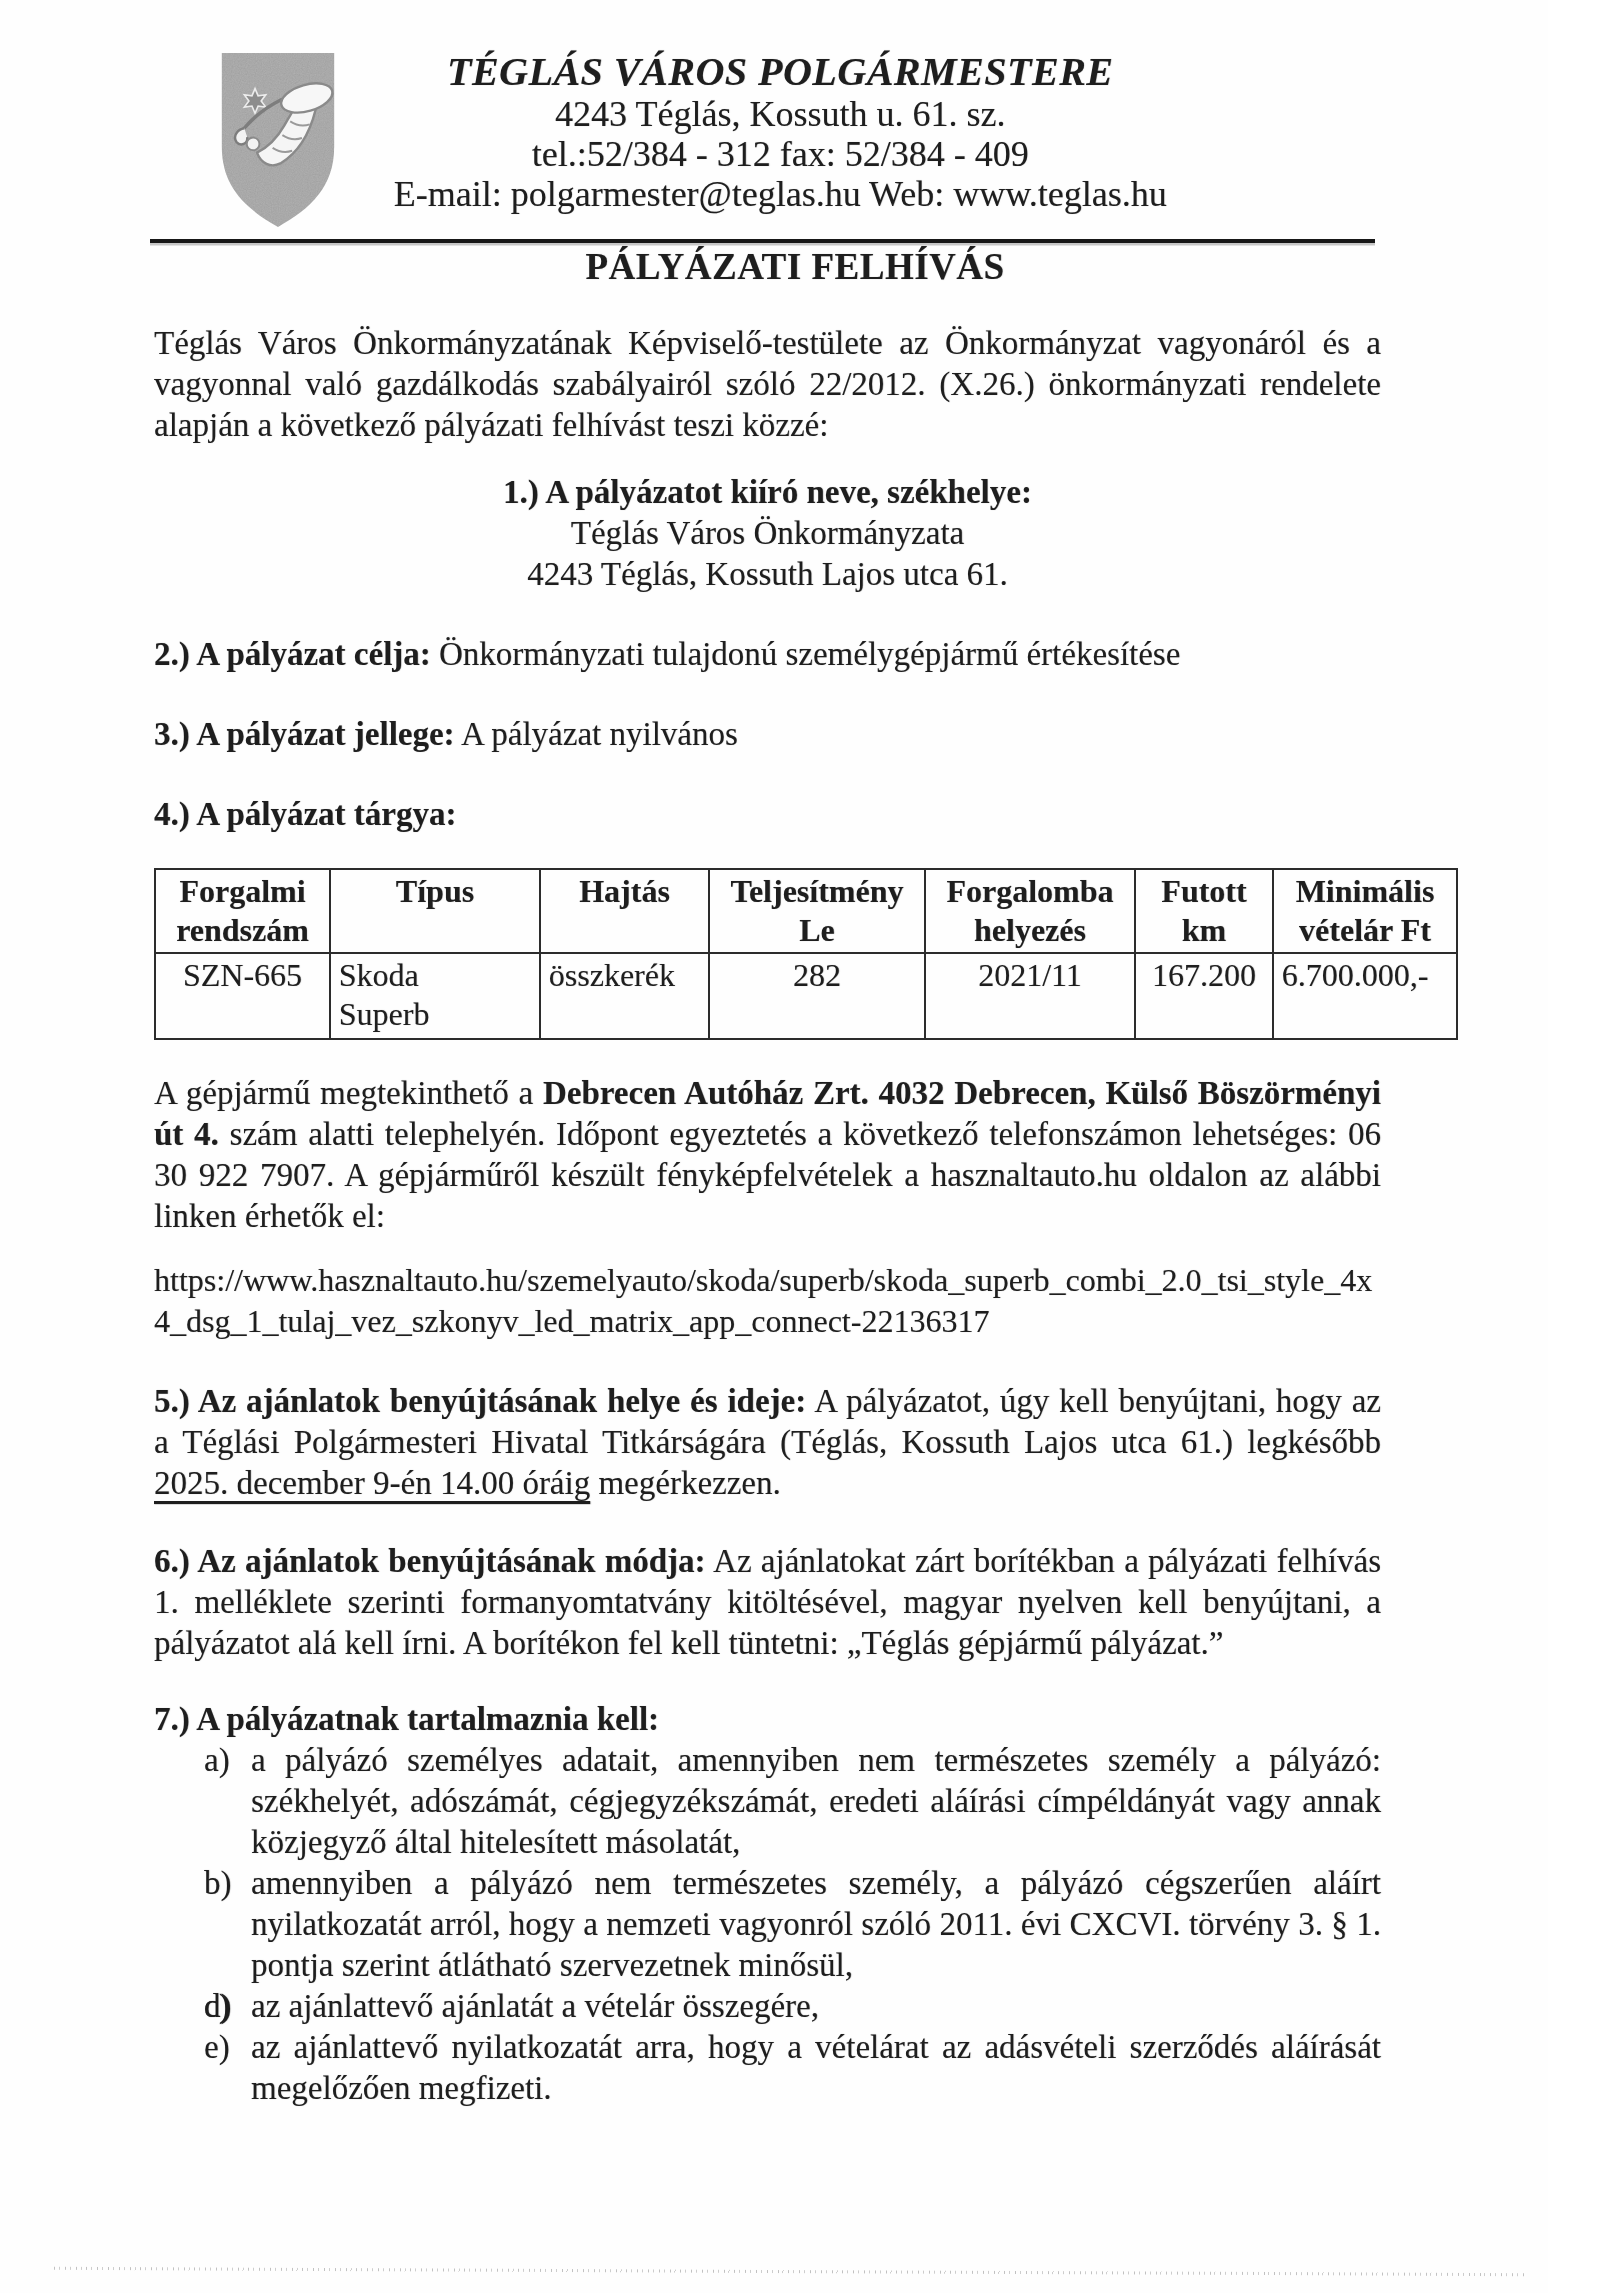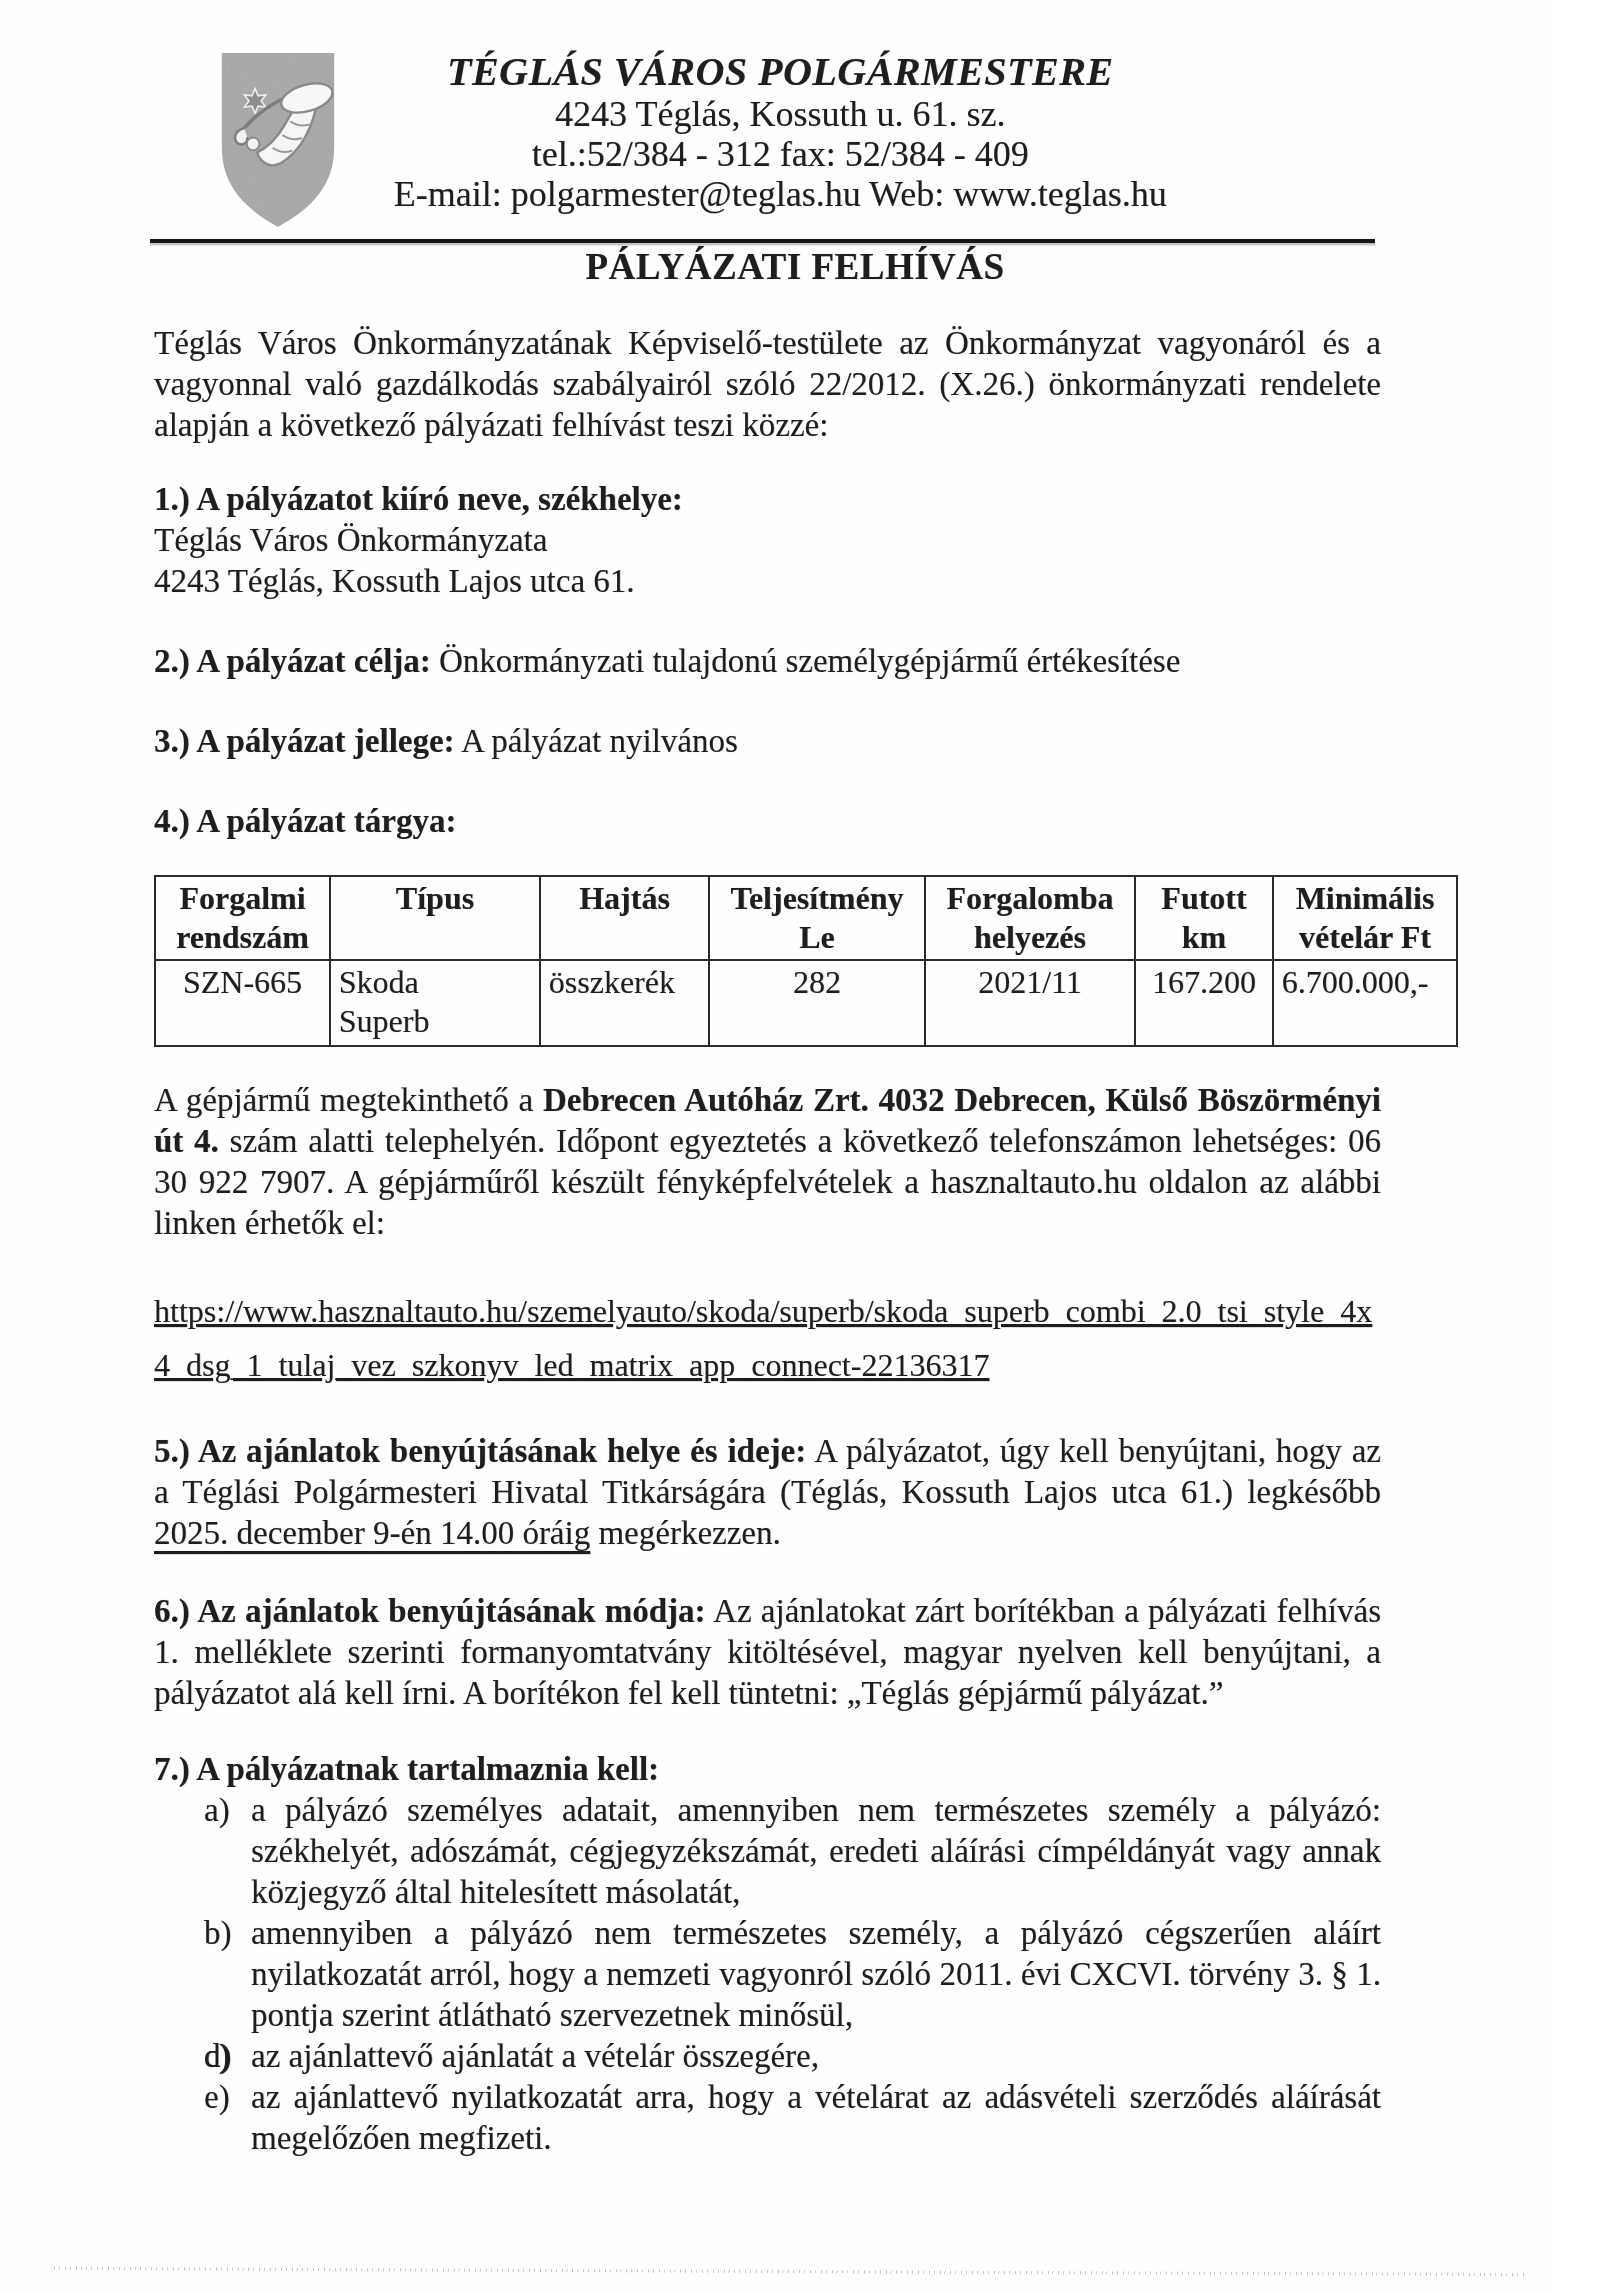--- a/index.html
+++ b/index.html
@@ -27,38 +27,38 @@
   .rule{position:absolute;left:-3.9px;right:5.9px;bottom:0;height:3.9px;background:#171717;
         box-shadow:0 2.5px 0 rgba(95,95,95,0.35);}
 
   
   .case-line{margin-top:7.8px;font-size:33px;line-height:41px;}
   .doc-title{margin-top:2px;text-align:center;padding-left:55px;
              font-size:37px;line-height:43px;font-weight:bold;letter-spacing:0.5px;}
 
   .intro{margin-top:35px;}
 
-  .sec{margin-top:33px;}
+  .sec{margin-top:26px;text-align:center;}
   .sec2{margin-top:39px;}
   .sec3{margin-top:39px;}
   .sec4{margin-top:39px;}
 
   
   table.vtable{border-collapse:collapse;margin-top:33px;width:1302px;table-layout:fixed;
                border:2.9px solid #242424;}
   .vtable th,.vtable td{border:2px solid #2c2c2c;font-size:32px;line-height:39px;
                padding:2px 7.8px;vertical-align:top;overflow:hidden;margin-top:19px;}
   .vtable th{font-weight:bold;text-align:center;height:76px;}
   .vtable td{height:80px;}
   .c0{width:175px}.c1{width:210px}.c2{width:169px}.c3{width:216px}.c4{width:210px}.c5{width:138px}.c6{width:184px}
   .a-c{text-align:center}.a-l{text-align:left}
   .narrow{display:inline-block;width:110px;text-align:left;}
 
   .viewing{margin-top:33px;}
-  .link-block{margin-top:40px;font-size:32px;line-height:54px;overflow-wrap:anywhere;word-break:break-all;text-decoration:underline;}
+  .link-block{margin-top:23px;font-size:32px;line-height:41px;overflow-wrap:anywhere;word-break:break-all;}
 
   .sec5{margin-top:39px;}
   .sec6{margin-top:37px;}
   .sec7{margin-top:35px;}
   .deadline{text-decoration:underline;text-decoration-thickness:2.5px;text-underline-offset:6.9px;}
 
   .item{position:relative;padding-left:97px;margin-top:0;}
   .item .marker{position:absolute;left:50px;top:0;}
 
   

